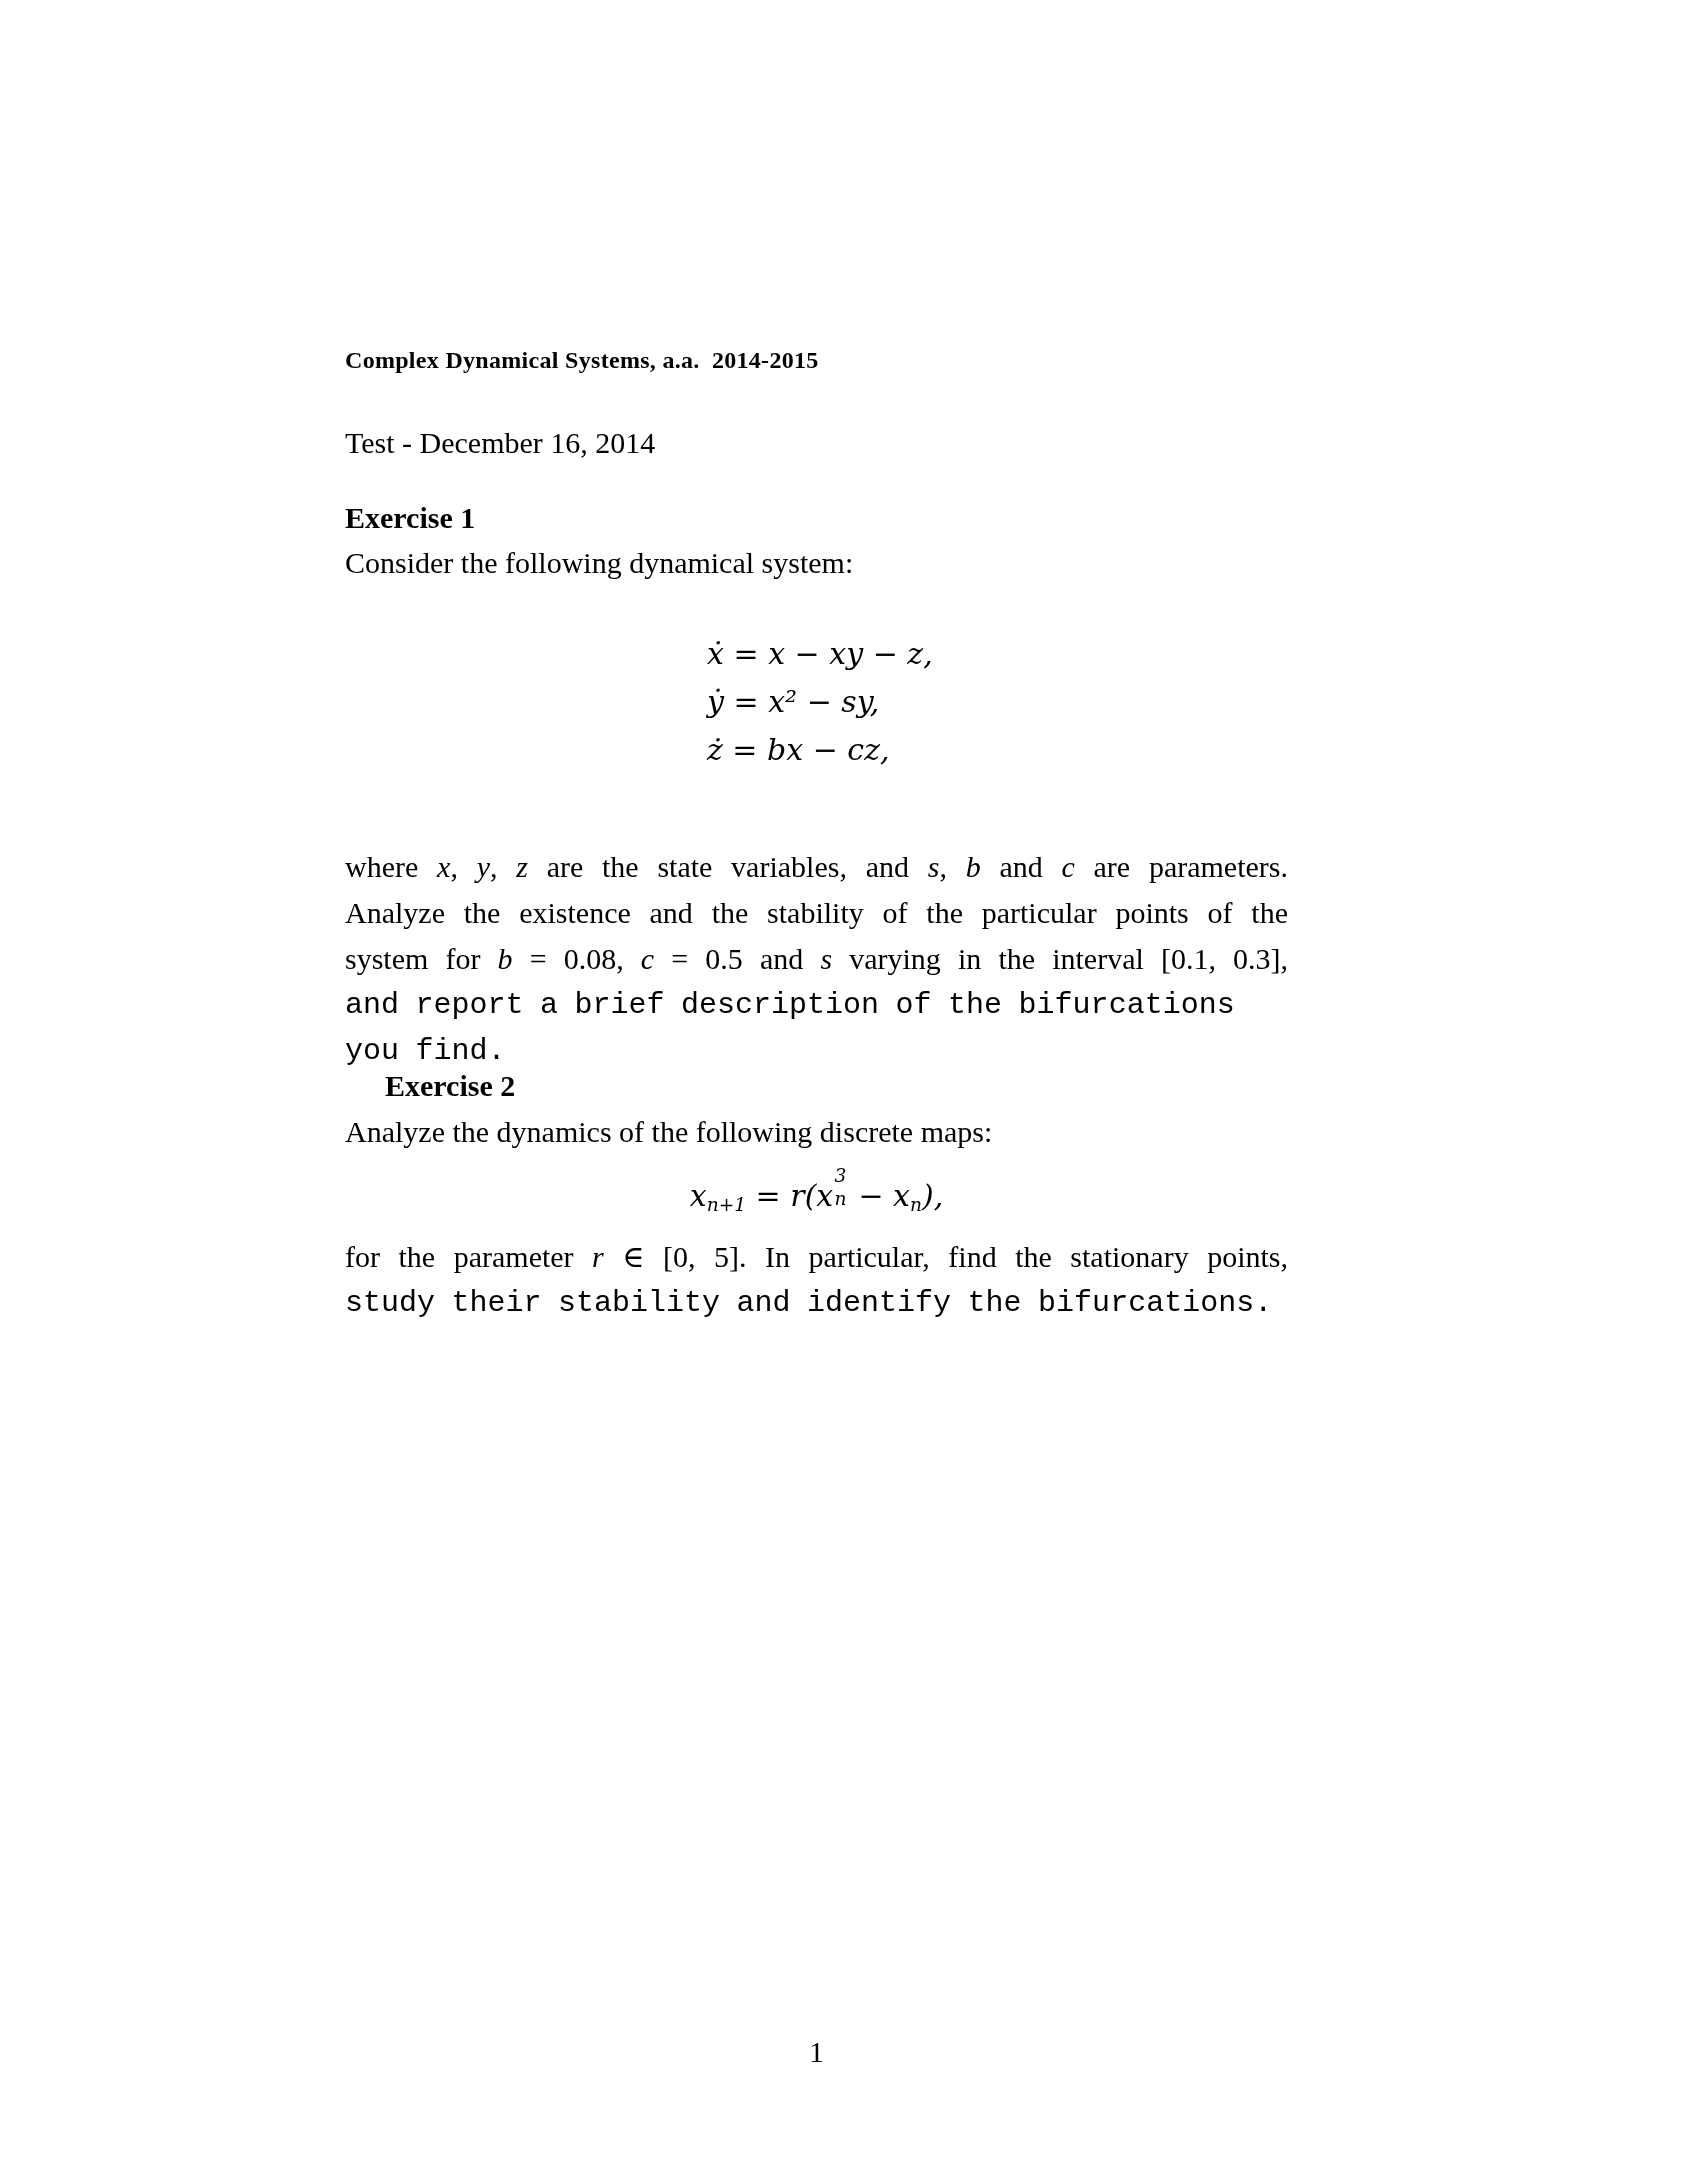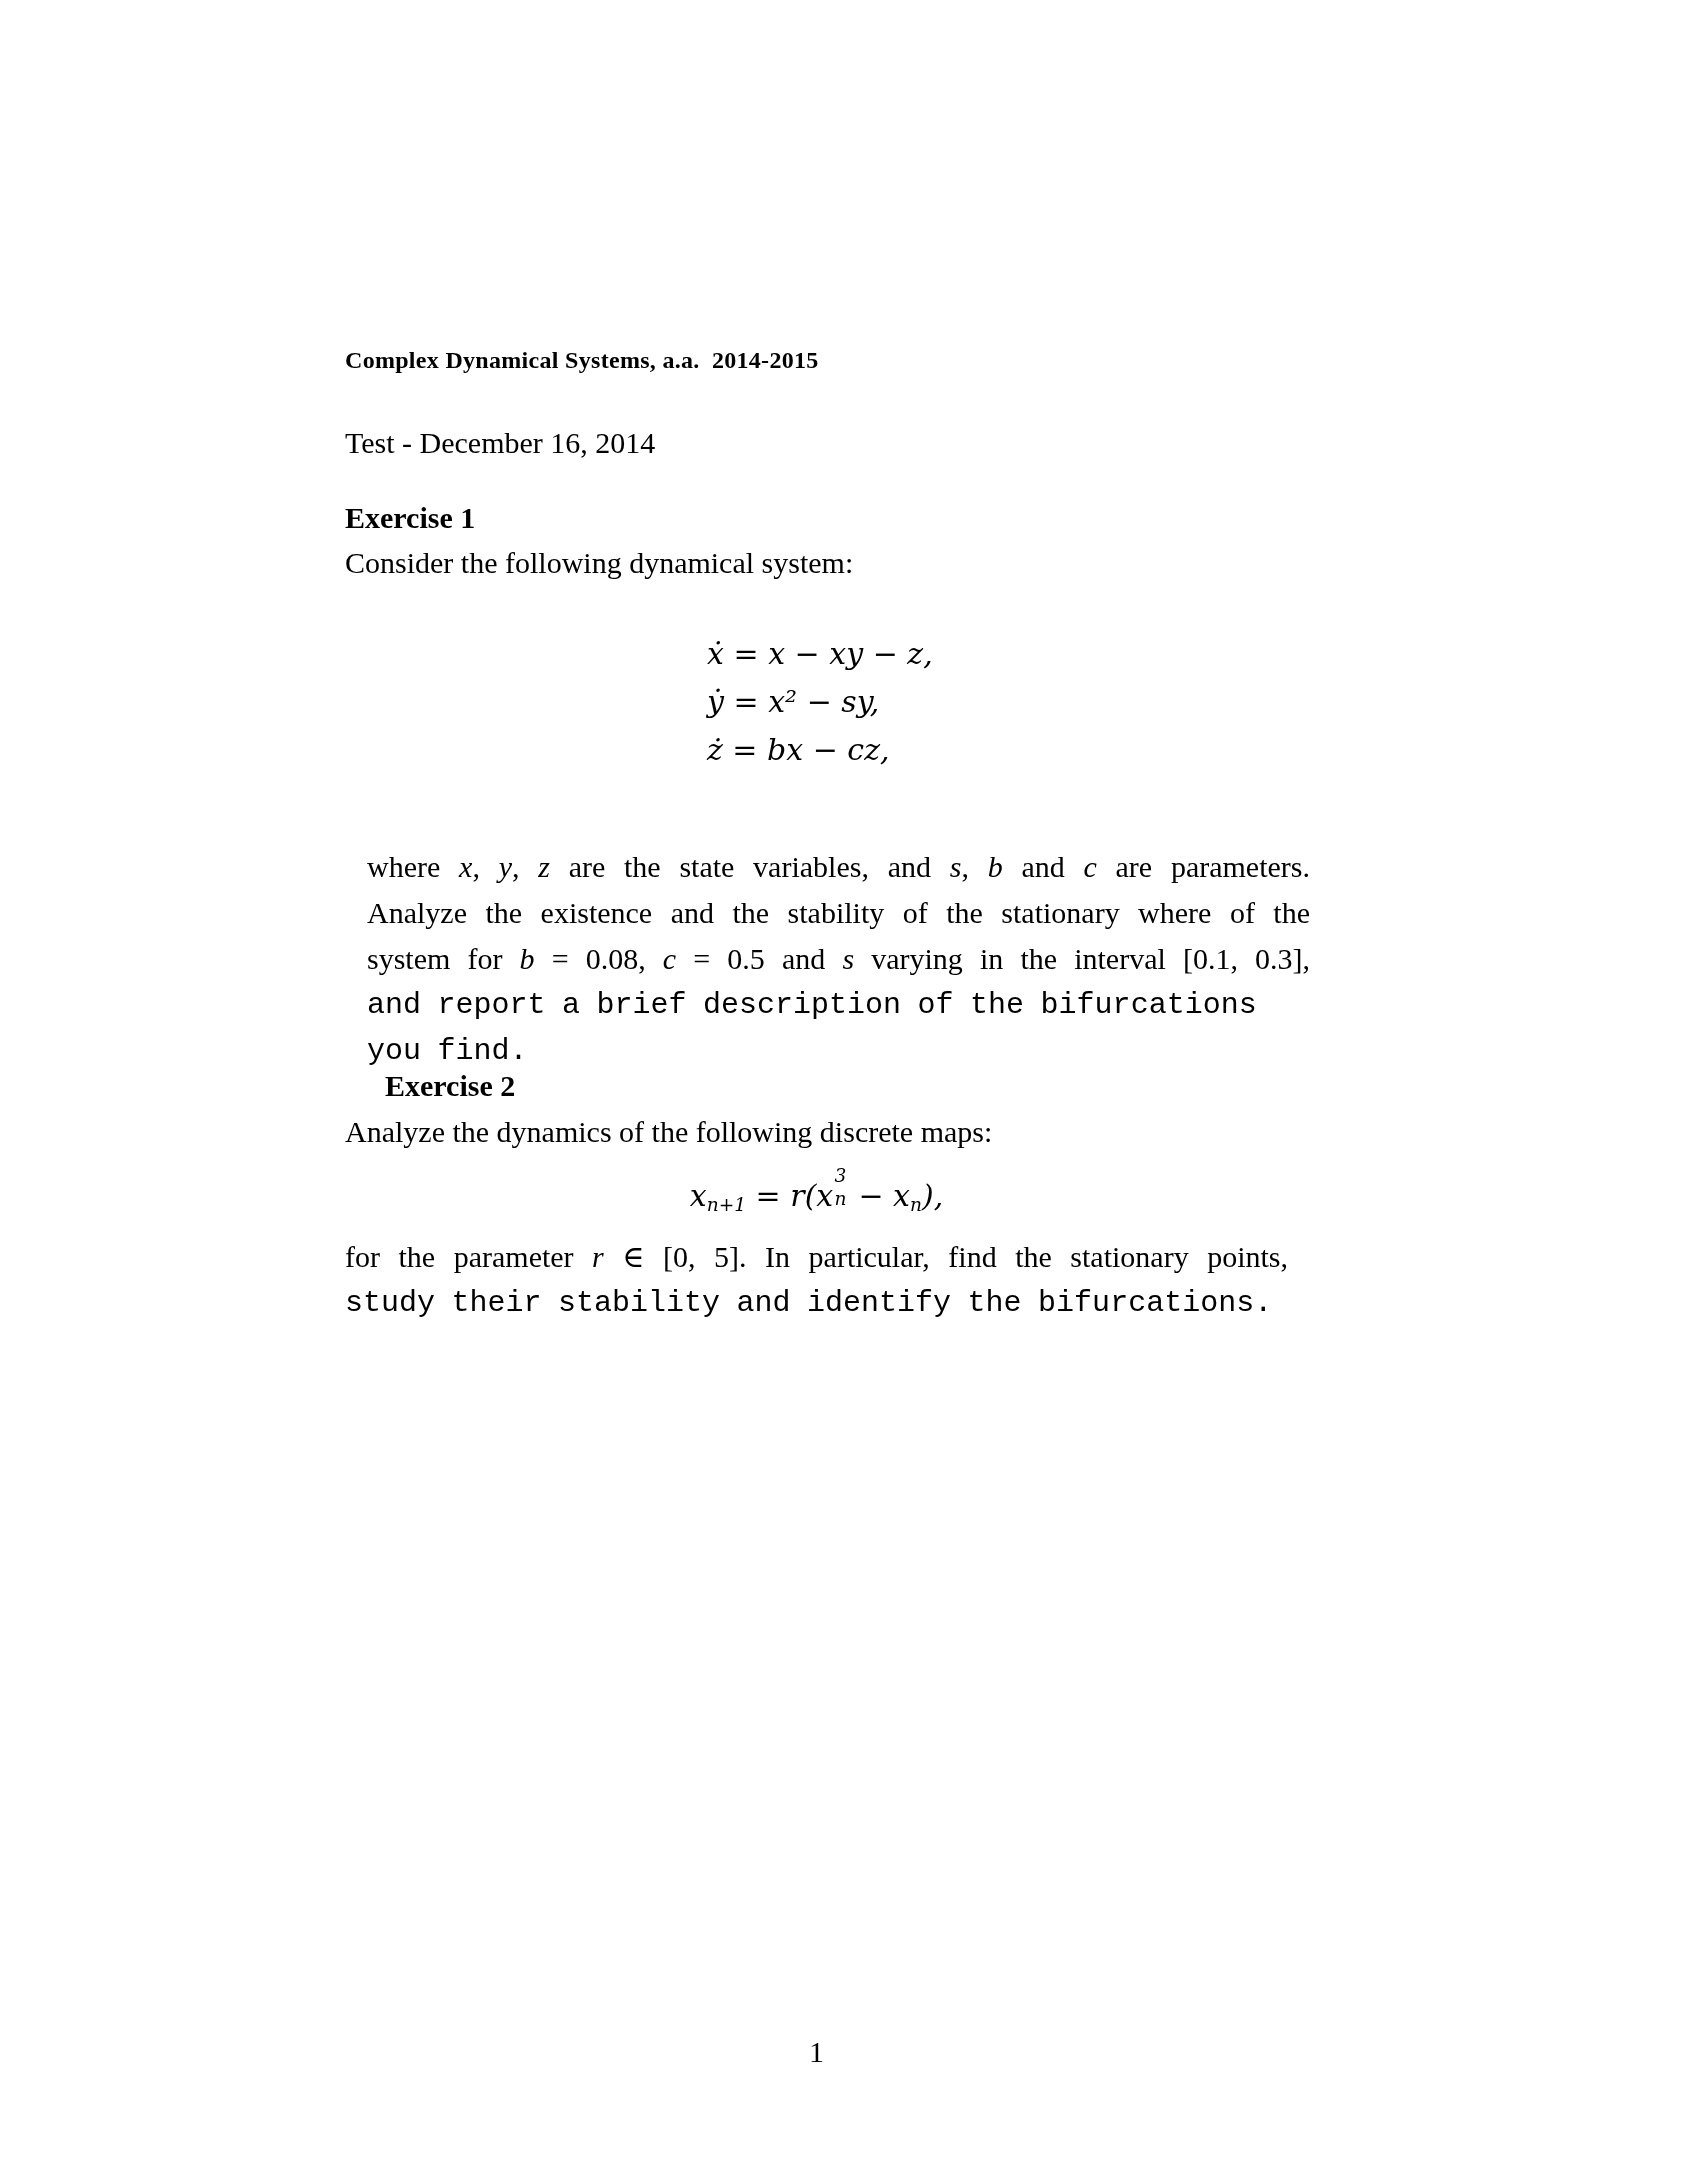--- a/index.html
+++ b/index.html
@@ -20,21 +20,21 @@
   .ex1-intro { top: 546px; }
   .eq-block { position: absolute; left: 707px; top: 630px; line-height: 48px; }
   .eq-line, .math {
     font-family: "DejaVu Serif", "Liberation Serif", serif;
     font-style: italic;
   }
   .para {
     position: absolute; left: 345px; width: 943px;
     line-height: 46px; word-spacing: -1.5px;
   }
-  .para-1 { top: 844px; margin-left: 22px; }
+  .para-1 { top: 844px; }
   .ex2-heading { top: 1069px; margin-left: 40px; }
   .ex2-intro { top: 1115px; text-align: center; }
   .formula-line { position: absolute; left: 345px; top: 1178px; width: 943px; text-align: center; }
   .para-2 { top: 1234px; }
   .jline { text-align: justify; text-align-last: justify; }
   .lline { text-align: left; font-family: Liberation Mono, monospace; }
   i { font-style: italic; }
   sub { font-size: 0.62em; vertical-align: -0.28em; line-height: 0; }
   .supsub {
     display: inline-block; position: relative;
@@ -58,21 +58,21 @@
   <div class="line ex1-intro">Consider the following dynamical system:</div>
 
   <div class="eq-block">
     <div class="eq-line">ẋ = x − xy − z,</div>
     <div class="eq-line">ẏ = x² − sy,</div>
     <div class="eq-line">ż = bx − cz,</div>
   </div>
 
   <div class="para para-1">
     <div class="jline"><span>where </span><i>x</i><span>, </span><i>y</i><span>, </span><i>z</i><span> are the state variables, and </span><i>s</i><span>, </span><i>b</i><span> and </span><i>c</i><span> are parameters.</span></div>
-    <div class="jline"><span>Analyze the existence and the stability of the stationary where of the</span></div>
+    <div class="jline"><span>Analyze the existence and the stability of the particular points of the</span></div>
     <div class="jline"><span>system for </span><i>b</i><span> = 0.08, </span><i>c</i><span> = 0.5 and </span><i>s</i><span> varying in the interval [0.1, 0.3],</span></div>
     <div class="lline"><span>and report a brief description of the bifurcations you find.</span></div>
   </div>
 
   <div class="line heading ex2-heading">Exercise 2</div>
 
   <div class="line ex2-intro">Analyze the dynamics of the following discrete maps:</div>
 
   <div class="formula-line">
     <span class="math"><span>x</span><sub>n+1</sub><span> = r(x</span><span class="supsub"><span class="ssup">3</span><span class="ssub">n</span></span><span> − x</span><sub>n</sub><span>),</span></span>

